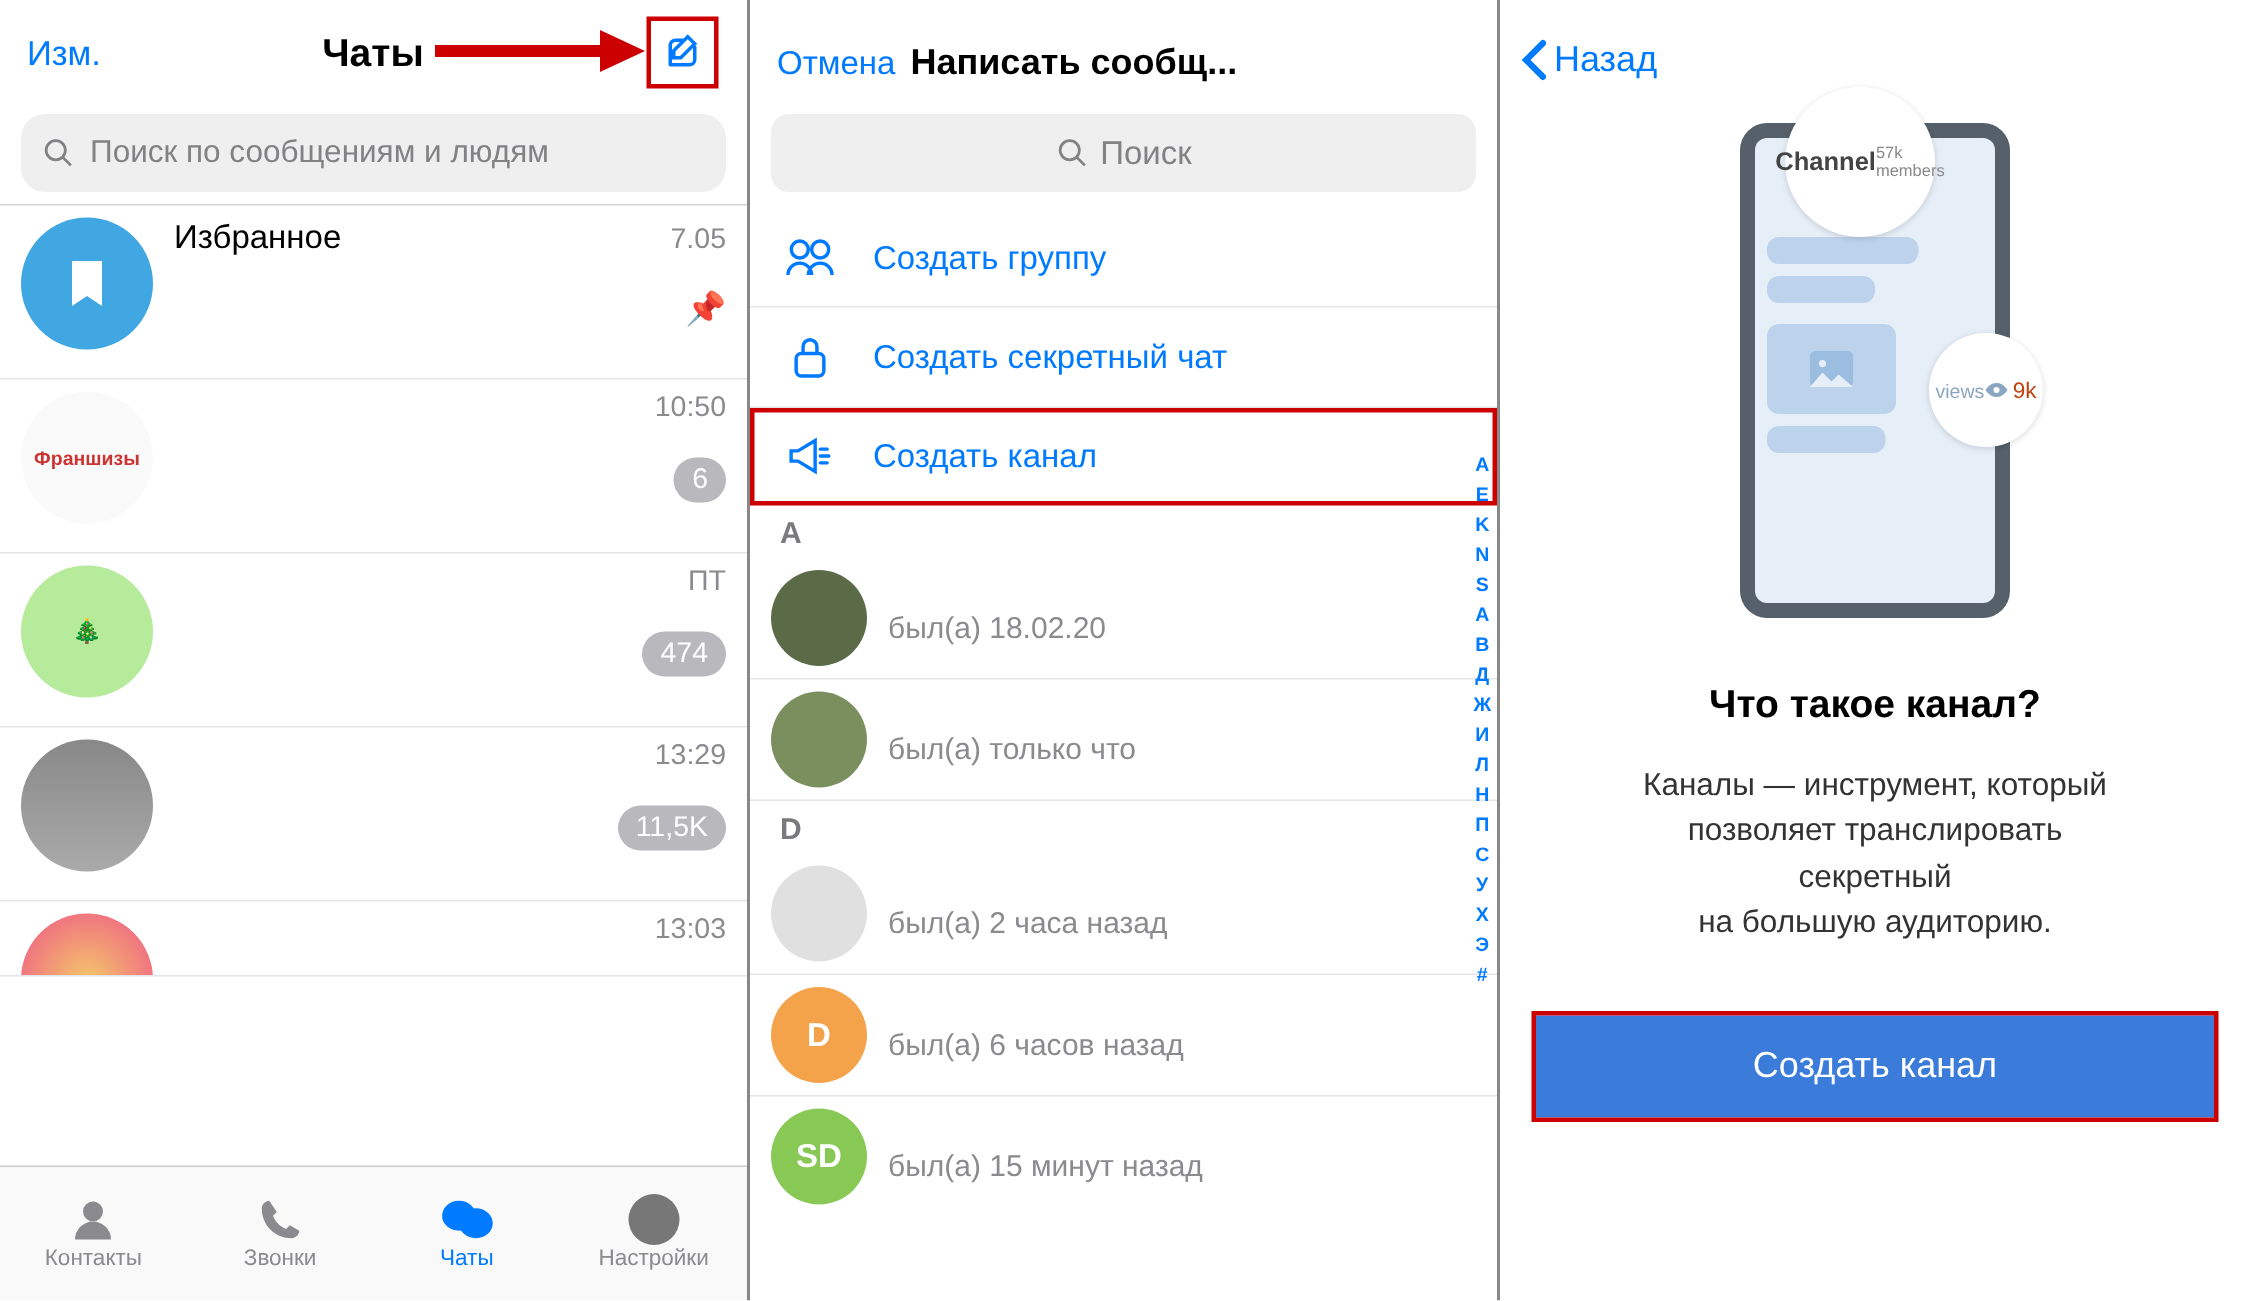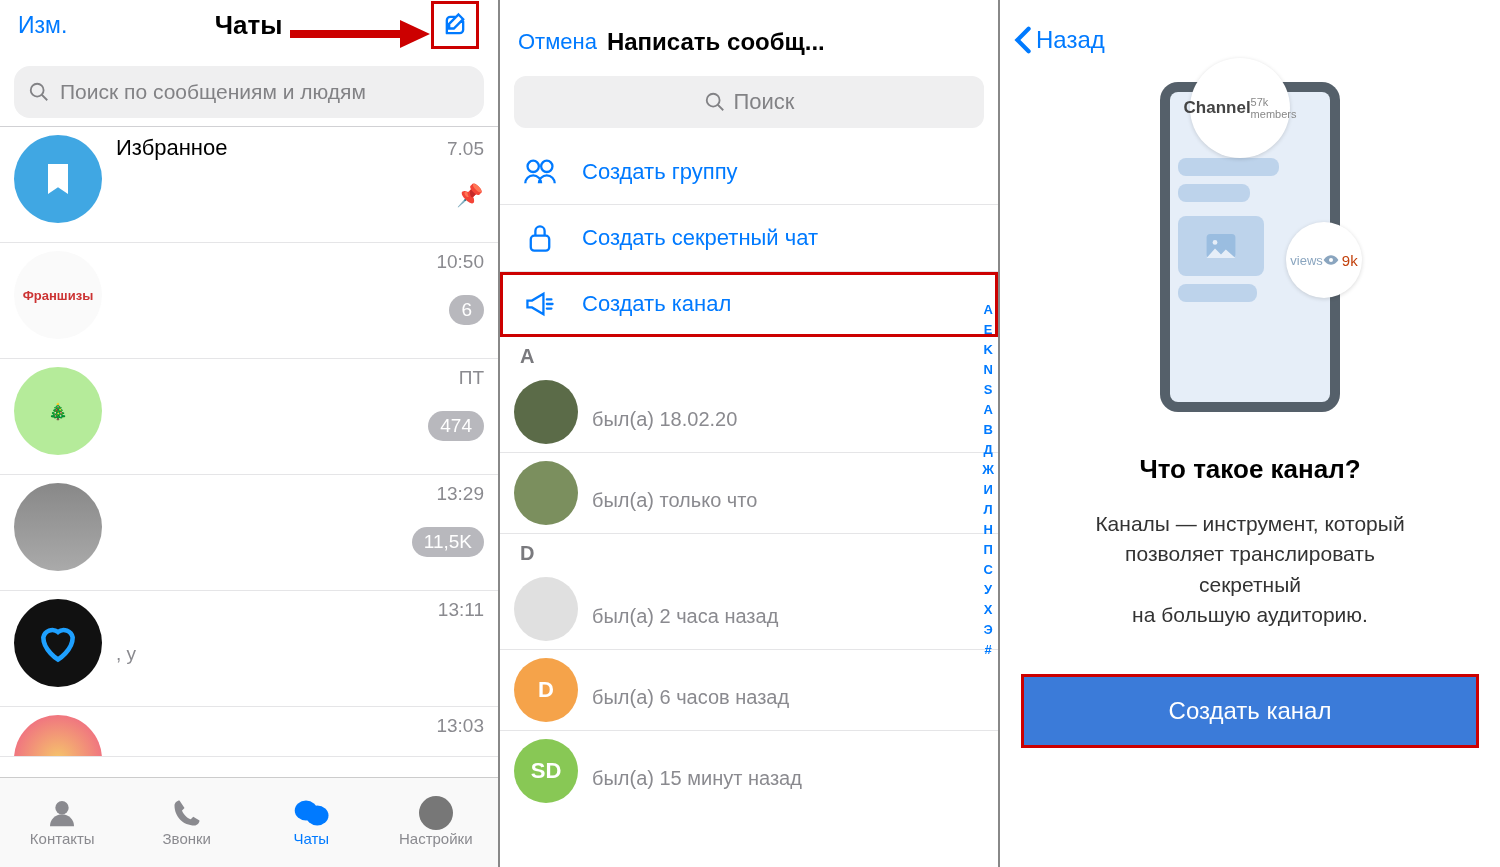--- a/index.html
+++ b/index.html
@@ -3,21 +3,21 @@
 <meta charset="utf-8">
 <style>
   * { box-sizing: border-box; margin: 0; padding: 0; font-family: -apple-system, "Helvetica Neue", Arial, sans-serif; }
   body { background: #fff; width: 1500px; height: 867px; display: flex; overflow: hidden; }
   .panel { height: 867px; background: #fff; position: relative; border-right: 2px solid #888; }
   .p1 { width: 500px; }
   .p2 { width: 500px; }
   .p3 { width: 500px; border-right: none; }
 
   
-  .p1-header { display: flex; align-items: center; justify-content: space-between; padding: 0 18px 6px; }
+  .p1-header { display: flex; align-items: center; justify-content: space-between; padding: 10px 18px 6px; }
   .p1-edit { color: #007aff; font-size: 23px; }
   .p1-title { font-weight: 700; font-size: 26px; }
   .compose-wrap { position: relative; width: 50px; height: 50px; display:flex; align-items:center; justify-content:center; }
   .compose-box { width: 48px; height: 48px; border: 3px solid #c00; display: flex; align-items:center; justify-content:center; }
   .arrow { position: absolute; left: 290px; top: 16px; width: 140px; height: 36px; }
   .p1-search { margin: 10px 14px 8px; background: #efeff0; border-radius: 16px; height: 52px; display:flex; align-items:center; padding: 0 14px; color: #828285; font-size: 21px; gap: 10px; }
   .divider { height: 1px; background: #d1d1d4; margin-left: 0; }
   .chat-row { display: flex; padding: 8px 14px 8px 14px; border-bottom: 1px solid #e5e5e7; position: relative; }
   .avatar { width: 88px; height: 88px; border-radius: 50%; flex-shrink: 0; margin-right: 14px; background: #ccc; display:flex; align-items:center; justify-content:center; overflow:hidden; }
   .chat-body { flex: 1; min-width:0; }
@@ -152,37 +152,20 @@
         <span class="chat-name"></span>
         <span class="chat-time">13:29</span>
       </div>
       <div class="chat-sub">
           <span></span>
           <span class="badge-grey">11,5K</span>
         </div>
     </div>
   </div>
 
-  <div class="chat-row" style="height:116px">
-    <div class="avatar" style="background:#111">
-      <svg width="44" height="44" viewBox="0 0 24 24">
-          <path d="M12 21s-8-5-8-12a5 5 0 0 1 8-3 5 5 0 0 1 8 3c0 7-8 12-8 12z" fill="none" stroke="#1ea0ff" stroke-width="2.5"></path>
-        </svg>
-    </div>
-    <div class="chat-body">
-      <div class="chat-top">
-        <span class="chat-name"></span>
-        <span class="chat-time">13:11</span>
-      </div>
-      <div class="chat-sub">
-          <span class="chat-time">, у</span>
-          <span></span>
-        </div>
-    </div>
-  </div>
 
   <div class="chat-row" style="height:50px; overflow:hidden">
     <div class="avatar" style="background:radial-gradient(#f5c56b,#e58)"></div>
     <div class="chat-body">
       <div class="chat-top">
         <span class="chat-name"></span>
         <span class="chat-time">13:03</span>
       </div>
     </div>
   </div>

